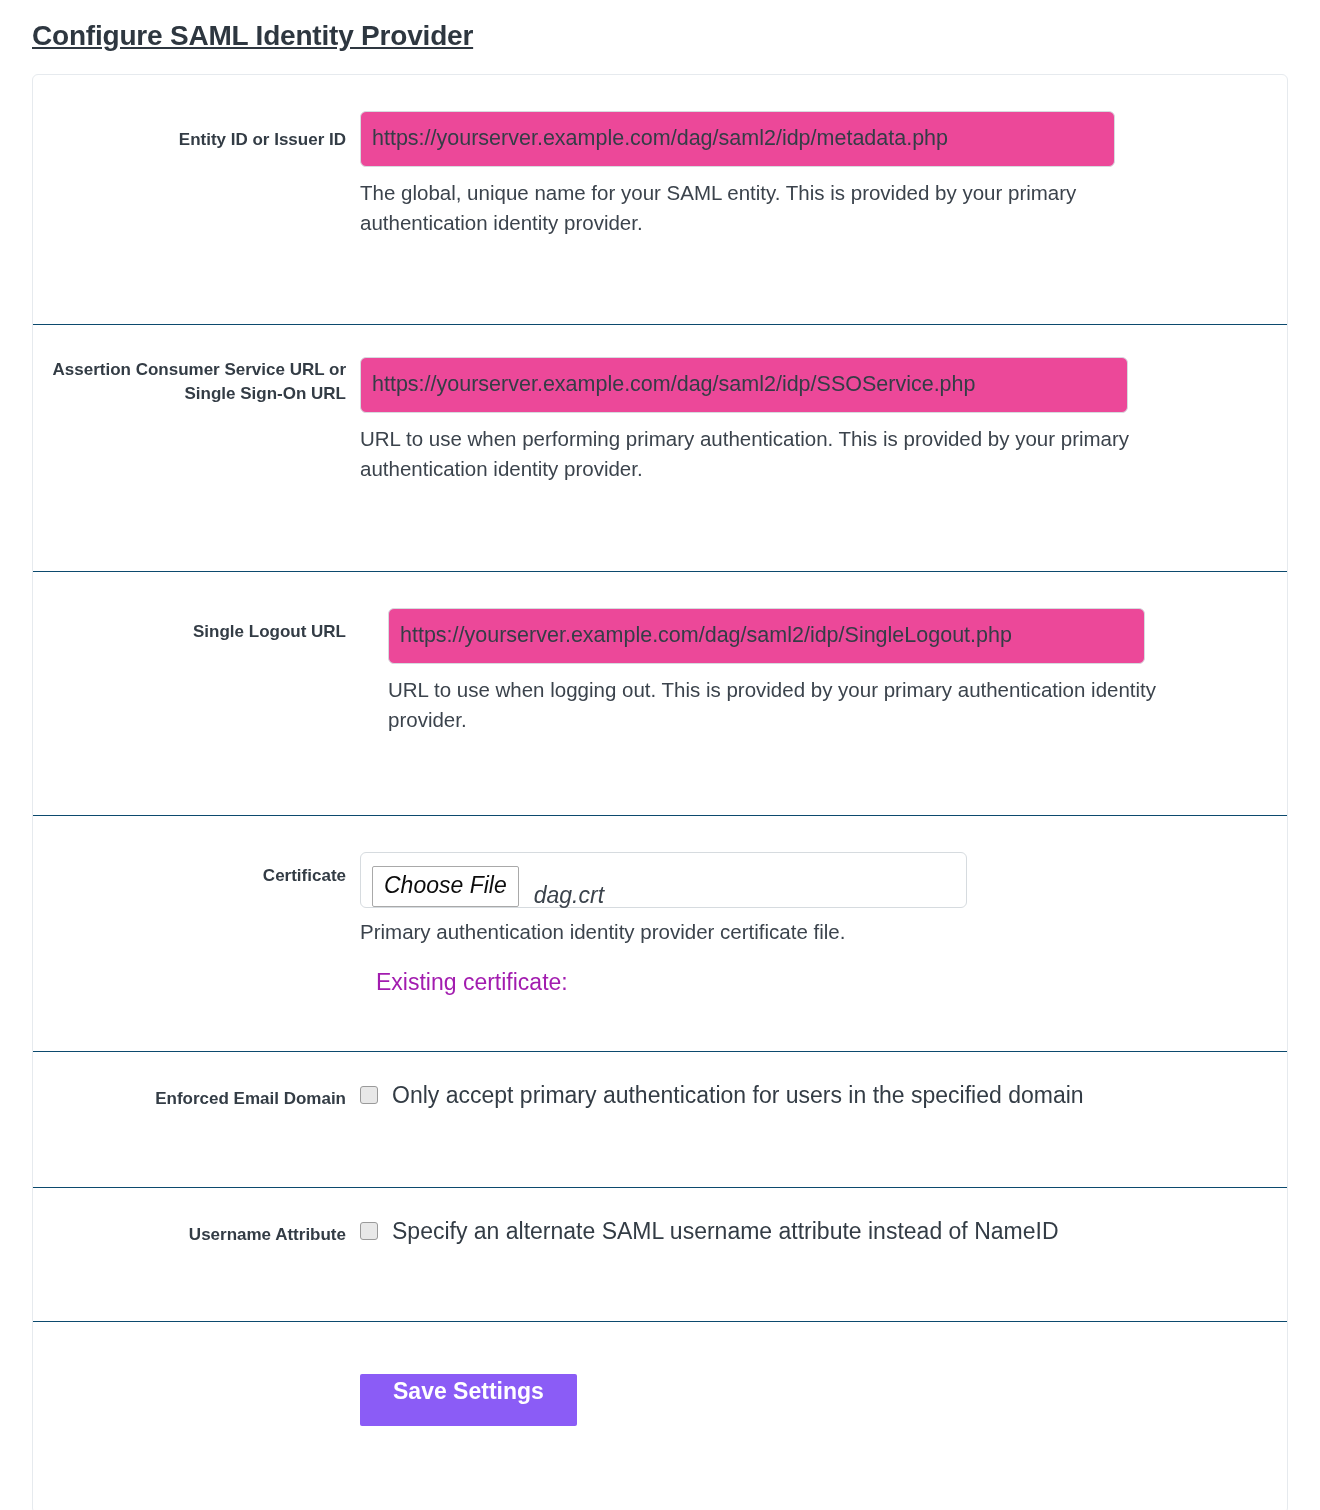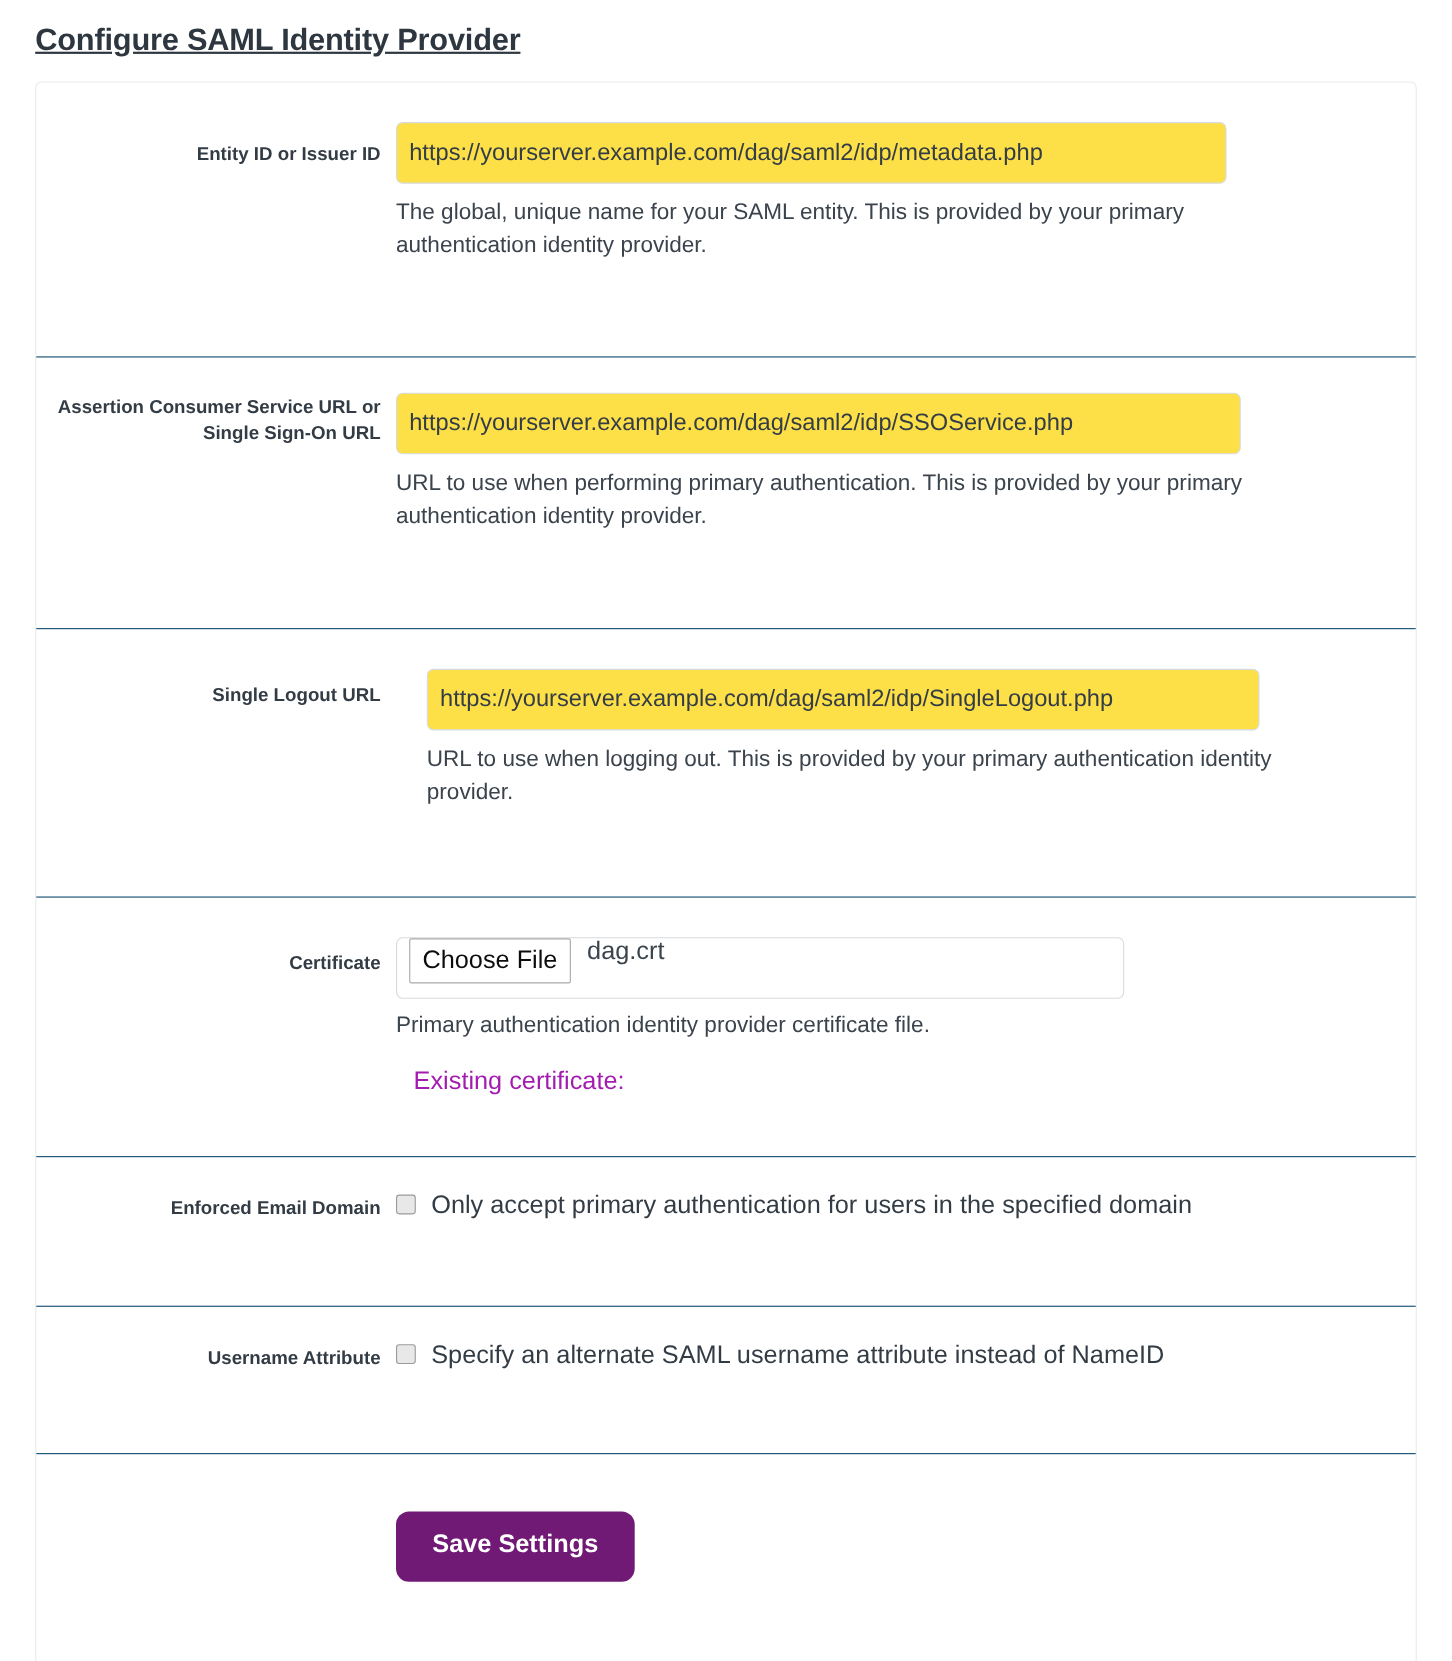--- a/index.html
+++ b/index.html
@@ -93,21 +93,21 @@
   .row-username .row-field { padding-top: 30px; }
   .row-domain   .row-field { padding-top: 30px; }
   .row-save     .row-field { padding-top: 52px; }
 
   .text-input {
     display: block;
     box-sizing: border-box;
     height: 56px;
     border: 1px solid #d6dbdf;
     border-radius: 6px;
-    background: #fde047;
+    background: #ec4899;
     font-family: "Liberation Sans", sans-serif;
     font-size: 21.5px;
     color: #343d46;
     padding: 0 11px;
     outline: none;
     white-space: nowrap;
     overflow: hidden;
     text-overflow: clip;
   }
   .w-entity { width: 755px; }
@@ -130,28 +130,29 @@
     font-size: 23px;
     line-height: 1.45;
     color: #a21caf;
     margin: 16px;
     padding-top: 3px;
   }
 
   
   .file-input {
     box-sizing: border-box;
-    width: 662px;
+    width: 607px;
     height: 56px;
     border: 1px solid #d6dbdf;
     border-radius: 6px;
     background: #fff;
     display: flex;
-    align-items: flex-start;
+    align-items: flex-end;
     padding: 0 11px;
+    font-style: italic;
   }
   .choose-file-btn {
     display: inline-block;
     border: 1px solid #a9a9a9;
     background: #ffffff;
     border-radius: 2px;
     font-family: "Liberation Sans", sans-serif;
     font-size: 23px;
     color: #0c0c0c;
     line-height: 1;
@@ -187,28 +188,28 @@
     font-size: 23px;
     color: #333c45;
     padding-left: 14px;
     line-height: 1.2;
     white-space: nowrap;
   }
 
   
   .save-btn {
     display: inline-block;
-    background: #701a75;
+    background: #8b5cf6;
     color: #ffffff;
     border: none;
-    border-radius: 12px;
+    border-radius: 2px;
     font-family: "Liberation Sans", sans-serif;
     font-size: 23px;
     font-weight: bold;
-    padding: 18px 33px 23px 33px;
+    padding: 6px 33px 23px 33px;
     line-height: 1;
     cursor: pointer;
   }
 </style>
 </head>
 <body>
 
 <div class="page">
 
   <h1 class="page-title">Configure SAML Identity Provider</h1>

